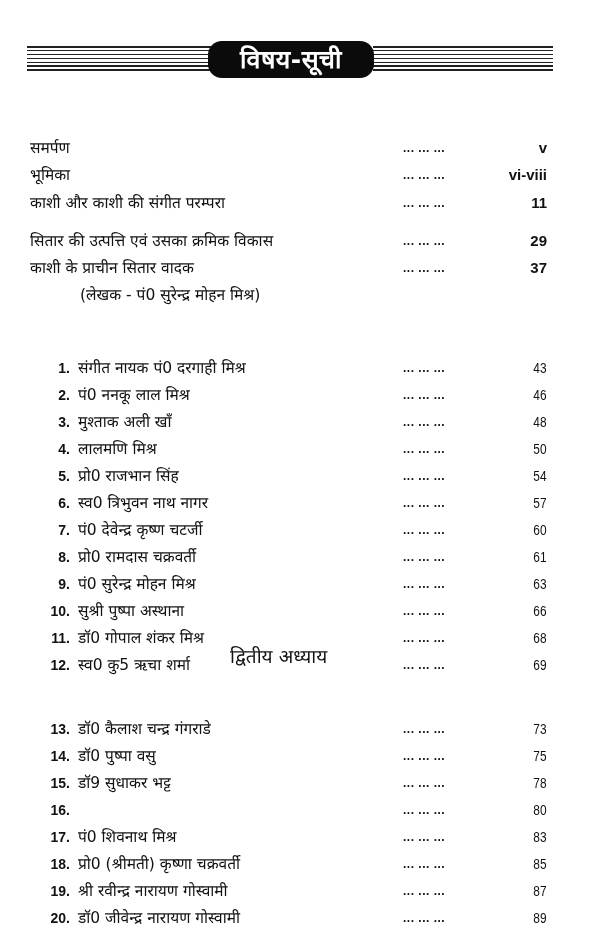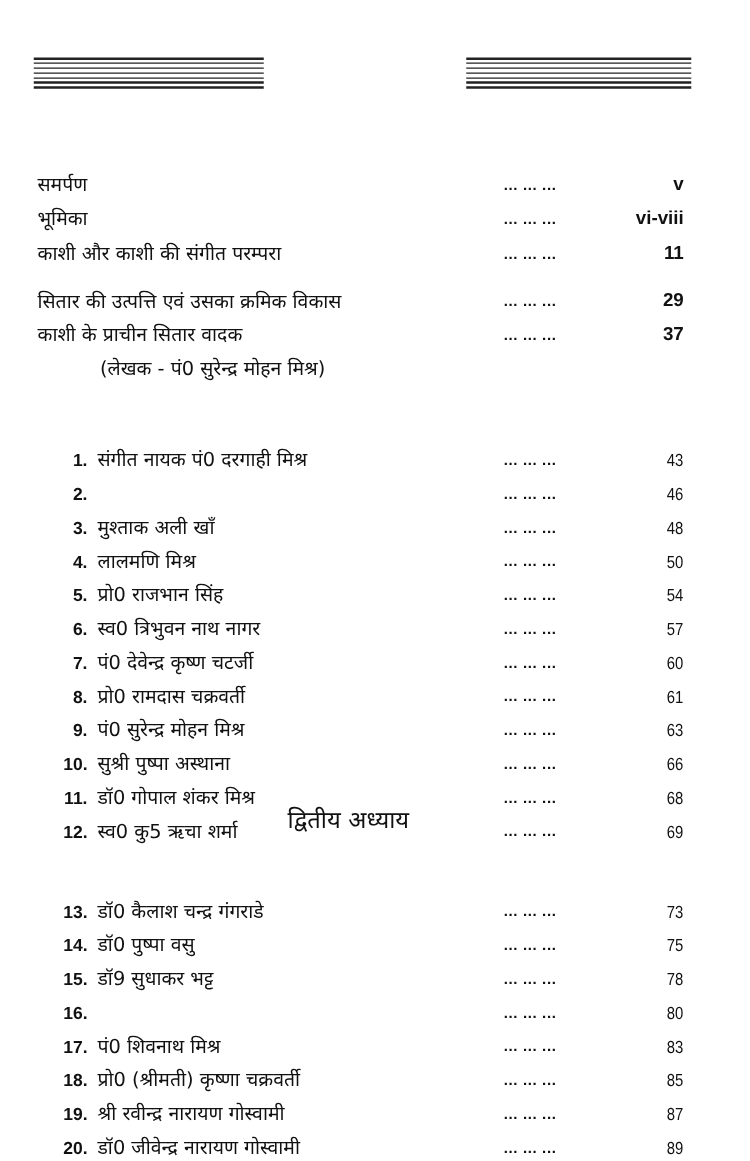--- a/index.html
+++ b/index.html
@@ -54,20 +54,21 @@
     </div>
     <div class="stripes right">
       <span></span>
         <span></span>
         <span></span>
         <span></span>
         <span></span>
         <span></span>
         <span></span>
     </div>
+    <div class="title-pill">विषय-सूची</div>
   </div>
 
   <div class="row" style="top:91px">
     <span class="label">समर्पण</span>
     <span class="dots">... ... ...</span>
     <span class="page-no">v</span>
   </div>
   <div class="row" style="top:118px">
     <span class="label">भूमिका</span>
     <span class="dots">... ... ...</span>
@@ -94,20 +95,21 @@
 
 
   <div class="row" style="top:311px">
       <span class="num">1.</span>
       <span class="name">संगीत नायक पं0 दरगाही मिश्र</span>
       <span class="dots">... ... ...</span>
       <span class="page-no small">43</span>
     </div>
   <div class="row" style="top:338px">
       <span class="num">2.</span>
+      <span class="name">पं0 ननकू लाल मिश्र</span>
       <span class="dots">... ... ...</span>
       <span class="page-no small">46</span>
     </div>
   <div class="row" style="top:365px">
       <span class="num">3.</span>
       <span class="name">मुश्ताक अली खाँ</span>
       <span class="dots">... ... ...</span>
       <span class="page-no small">48</span>
     </div>
   <div class="row" style="top:392px">

